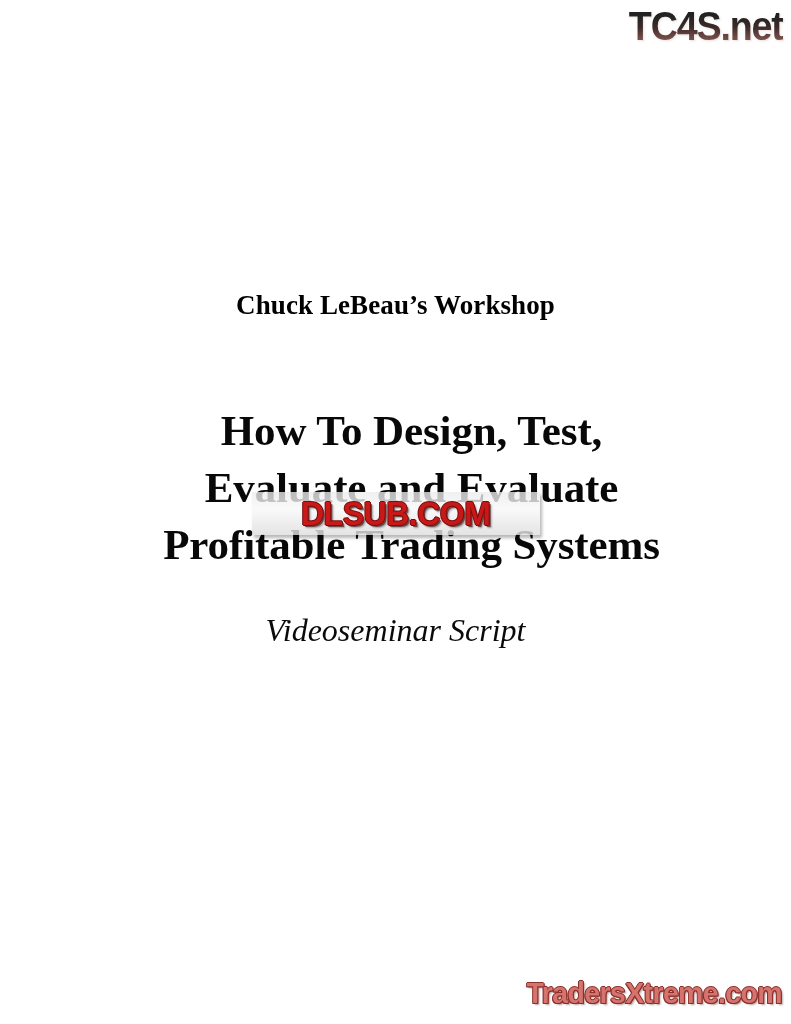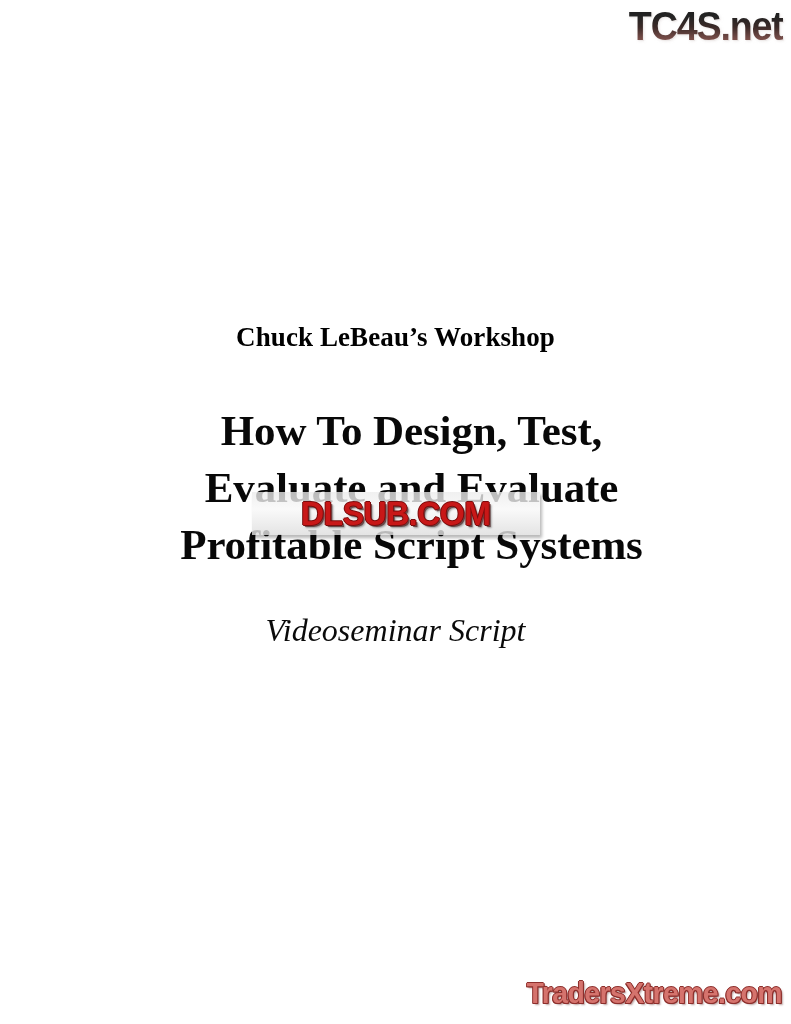--- a/index.html
+++ b/index.html
@@ -80,21 +80,20 @@
     left: 0;
     right: 0;
     top: 289px;
     text-align: center;
     font-family: "Liberation Serif", serif;
     font-weight: bold;
     font-size: 27px;
     line-height: 32px;
     color: #000000;
     letter-spacing: 0.1px;
-    margin-top: 32px;
   }
 
   .main-title {
     position: absolute;
     left: 0;
     right: 0;
     top: 402px;
     text-align: center;
     font-family: "Liberation Serif", serif;
     font-weight: bold;
@@ -196,21 +195,21 @@
   <div class="tc4s-wrap">
     <div class="tc4s-halo">TC4S.net</div>
     <div class="tc4s-text">TC4S.net</div>
   </div>
 
   <div class="workshop-line">Chuck LeBeau’s Workshop</div>
 
   <div class="main-title">
     <span class="tline">How To Design, Test,</span>
     <span class="tline">Evaluate and Evaluate</span>
-    <span class="tline">Profitable Script Systems</span>
+    <span class="tline">Profitable Trading Systems</span>
   </div>
 
   <div class="dlsub-stamp">
     <span class="dlsub-text">DLSUB.COM</span>
   </div>
 
   <div class="subtitle-line">Videoseminar Script</div>
 
   <div class="tx-wrap">
     <span class="tx-text">TradersXtreme.com</span>

